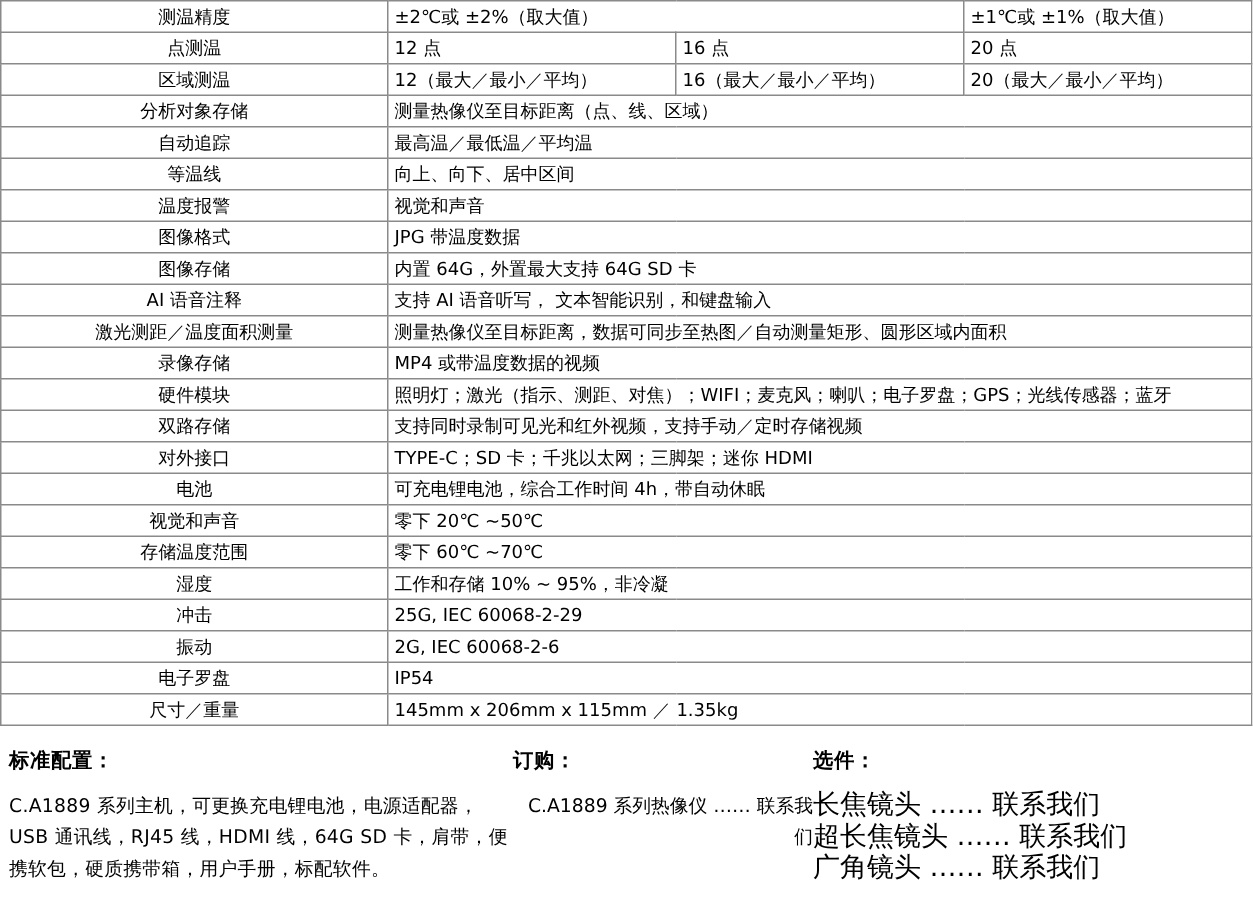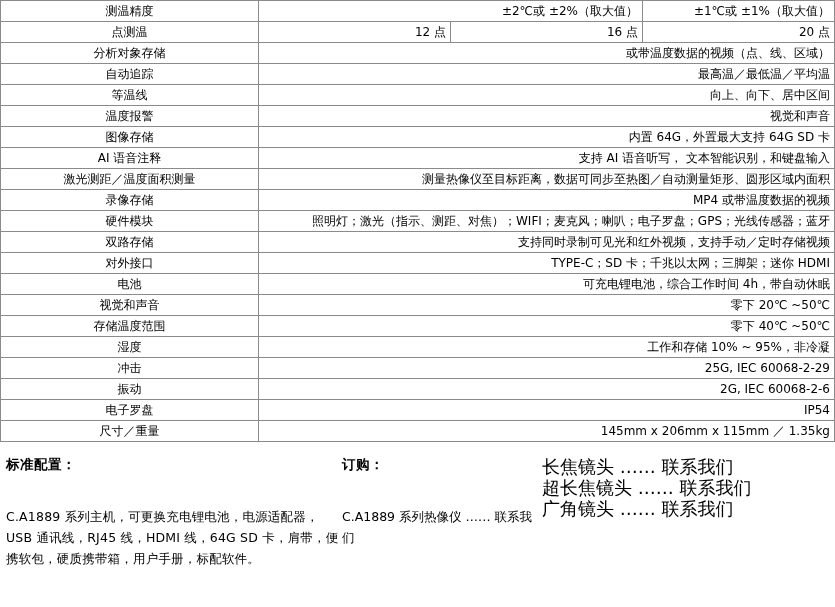--- a/index.html
+++ b/index.html
@@ -28,47 +28,48 @@
     font-size: 12px;
     line-height: 16px;
     vertical-align: middle;
     white-space: nowrap;
     overflow: hidden;
   }
   .spec-table td.label {
     text-align: center;
   }
   .spec-table td.val {
-    text-align: right;
+    text-align: left;
   }
   .col-label { width: 258px; }
 
   .bottom {
     display: flex;
     width: 835px;
     padding: 14px 2px 0 2px;
     gap: 0;
   }
   .bcol-1 { width: 340px; padding-left: 4px; }
   .bcol-2 { width: 200px; }
   .bcol-3 { width: 290px; }
   .bhead {
     font-weight: bold;
     font-size: 13.5px;
-    margin-bottom: 32px;
+    margin-bottom: 10px;
     letter-spacing: 0.5px;
   }
   .btext {
     font-size: 12.5px;
     line-height: 21px;
     letter-spacing: 0.2px;
   }
   .order-line {
     font-size: 12.5px;
     line-height: 21px;
+    text-align: right;
   }
   .opt-line {
     font-size: 18px;
     line-height: 21px;
     white-space: nowrap;
   }
 </style>
 </head>
 <body>
 
@@ -85,36 +86,46 @@
         <td class="val" colspan="2">±2℃或 ±2%（取大值）</td>
         <td class="val">±1℃或 ±1%（取大值）</td>
       </tr>
       <tr>
         <td class="label">点测温</td>
         <td class="val">12 点</td>
         <td class="val">16 点</td>
         <td class="val">20 点</td>
       </tr>
       <tr>
+        <td class="label">区域测温</td>
+        <td class="val">12（最大／最小／平均）</td>
+        <td class="val">16（最大／最小／平均）</td>
+        <td class="val">20（最大／最小／平均）</td>
+      </tr>
+      <tr>
         <td class="label">分析对象存储</td>
-        <td class="val" colspan="3">或带温度数据的视频（点、线、区域）</td>
+        <td class="val" colspan="3">测量热像仪至目标距离（点、线、区域）</td>
       </tr>
       <tr>
         <td class="label">自动追踪</td>
         <td class="val" colspan="3">最高温／最低温／平均温</td>
       </tr>
       <tr>
         <td class="label">等温线</td>
         <td class="val" colspan="3">向上、向下、居中区间</td>
       </tr>
       <tr>
         <td class="label">温度报警</td>
         <td class="val" colspan="3">视觉和声音</td>
       </tr>
       <tr>
+        <td class="label">图像格式</td>
+        <td class="val" colspan="3">JPG 带温度数据</td>
+      </tr>
+      <tr>
         <td class="label">图像存储</td>
         <td class="val" colspan="3">内置 64G，外置最大支持 64G SD 卡</td>
       </tr>
       <tr>
         <td class="label">AI 语音注释</td>
         <td class="val" colspan="3">支持 AI 语音听写， 文本智能识别，和键盘输入</td>
       </tr>
       <tr>
         <td class="label">激光测距／温度面积测量</td>
         <td class="val" colspan="3">测量热像仪至目标距离，数据可同步至热图／自动测量矩形、圆形区域内面积</td>
@@ -138,21 +149,21 @@
       <tr>
         <td class="label">电池</td>
         <td class="val" colspan="3">可充电锂电池，综合工作时间 4h，带自动休眠</td>
       </tr>
       <tr>
         <td class="label">视觉和声音</td>
         <td class="val" colspan="3">零下 20℃ ~50℃</td>
       </tr>
       <tr>
         <td class="label">存储温度范围</td>
-        <td class="val" colspan="3">零下 40℃ ~50℃</td>
+        <td class="val" colspan="3">零下 60℃ ~70℃</td>
       </tr>
       <tr>
         <td class="label">湿度</td>
         <td class="val" colspan="3">工作和存储 10% ~ 95%，非冷凝</td>
       </tr>
       <tr>
         <td class="label">冲击</td>
         <td class="val" colspan="3">25G, IEC 60068-2-29</td>
       </tr>
       <tr>
@@ -175,19 +186,20 @@
     <div class="bhead">标准配置：</div>
     <div class="btext">C.A1889 系列主机，可更换充电锂电池，电源适配器，USB 通讯线，RJ45 线，HDMI 线，64G SD 卡，肩带，便携软包，硬质携带箱，用户手册，标配软件。</div>
   </div>
   <div class="bcol-2">
     <div class="bhead">订购：</div>
     <div>
         <div class="order-line">C.A1889 系列热像仪 ‥‥‥ 联系我们</div>
       </div>
   </div>
   <div class="bcol-3">
+    <div class="bhead">选件：</div>
     <div>
         <div class="opt-line">长焦镜头 ‥‥‥ 联系我们</div>
         <div class="opt-line">超长焦镜头 ‥‥‥ 联系我们</div>
         <div class="opt-line">广角镜头 ‥‥‥ 联系我们</div>
       </div>
   </div>
 </div>
 
 </body></html>

